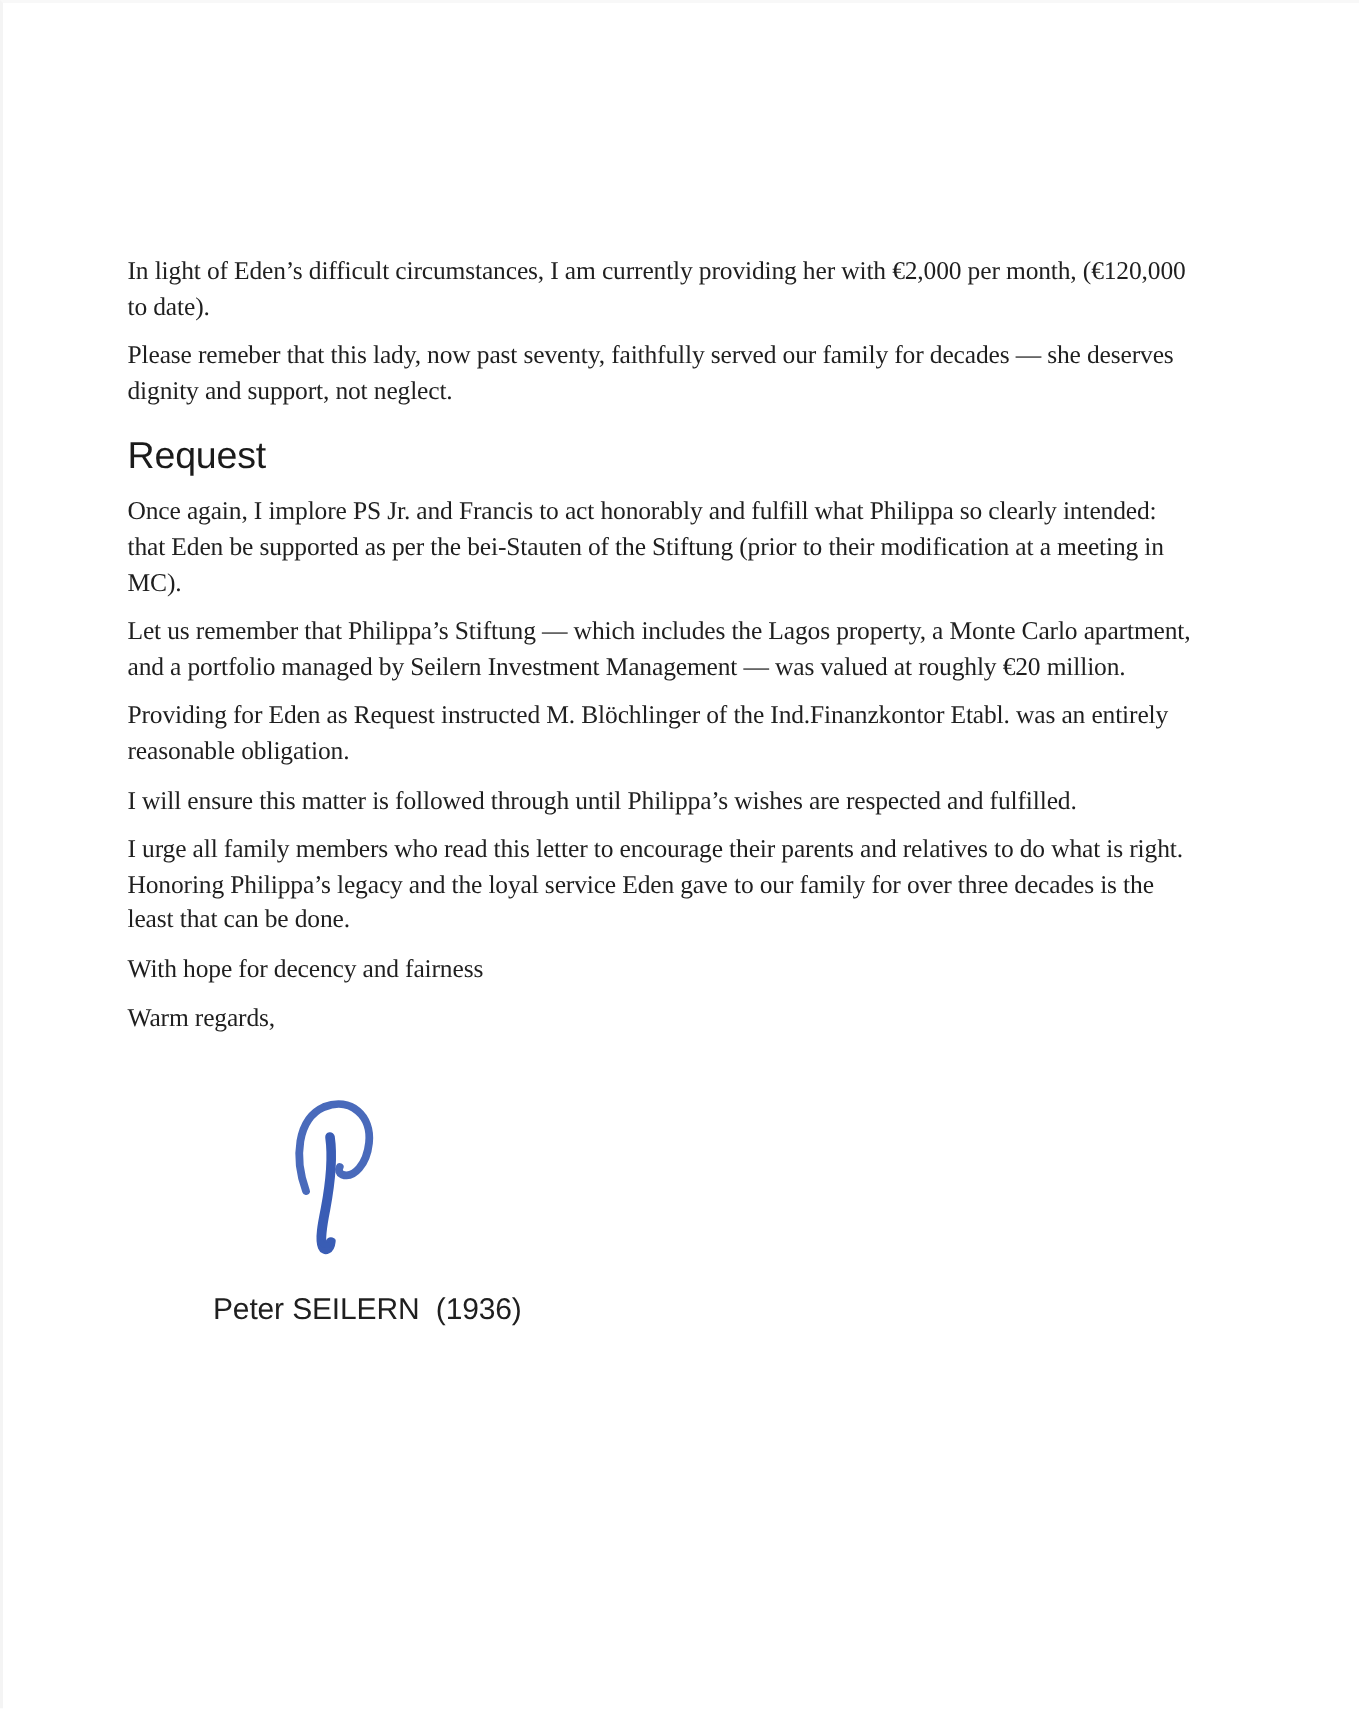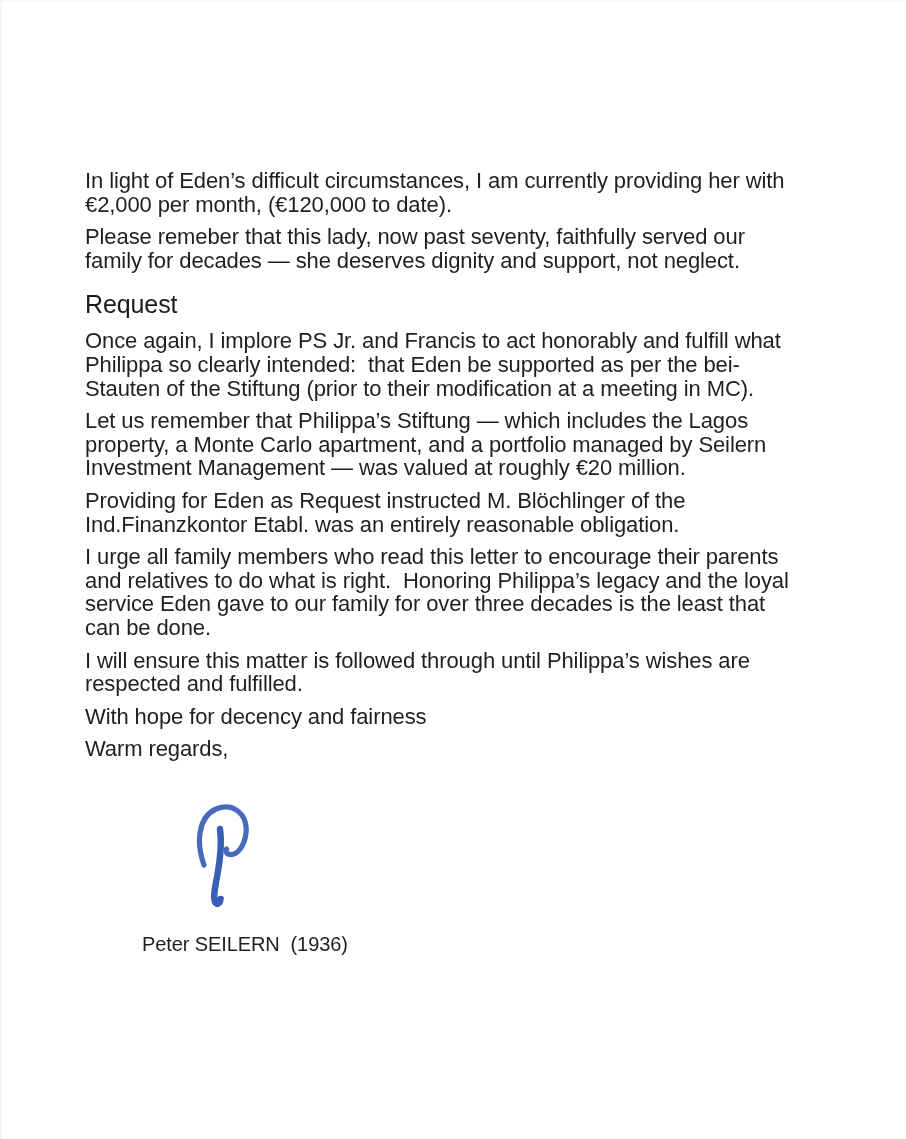--- a/index.html
+++ b/index.html
@@ -20,25 +20,26 @@
     border-top: 2px solid #f8f8f8;
     box-sizing: border-box;
   }
   .content {
     position: absolute;
     left: 83px;
     top: 167px;
     width: 710px;
   }
   .body-text {
-    font-size: 22px;
+    font-size: 17px;
     line-height: 23.6px;
     letter-spacing: -0.1px;
     white-space: pre-wrap;
     margin: 0 0 9px 0;
+    font-family: Liberation Serif, serif;
   }
   .request-heading {
     font-size: 25px;
     font-weight: 500;
     line-height: 26px;
     letter-spacing: -0.1px;
     margin: 19px 0 12px 0;
     color: #1b1b1b;
   }
   .signature-block {
@@ -77,23 +78,23 @@
     <p class="body-text">Please remeber that this lady, now past seventy, faithfully served our family for decades — she deserves dignity and support, not neglect.</p>
 
     <h2 class="request-heading">Request</h2>
 
     <p class="body-text">Once again, I implore PS Jr. and Francis to act honorably and fulfill what Philippa so clearly intended:  that Eden be supported as per the bei-Stauten of the Stiftung (prior to their modification at a meeting in MC).</p>
 
     <p class="body-text">Let us remember that Philippa’s Stiftung — which includes the Lagos property, a Monte Carlo apartment, and a portfolio managed by Seilern Investment Management — was valued at roughly €20 million.</p>
 
     <p class="body-text">Providing for Eden as Request instructed M. Blöchlinger of the Ind.Finanzkontor Etabl. was an entirely reasonable obligation.</p>
 
+    <p class="body-text">I will ensure this matter is followed through until Philippa’s wishes are respected and fulfilled.</p>
+
     <p class="body-text">I urge all family members who read this letter to encourage their parents and relatives to do what is right.  Honoring Philippa’s legacy and the loyal service Eden gave to our family for over three decades is the least that can be done.</p>
-
-    <p class="body-text">I will ensure this matter is followed through until Philippa’s wishes are respected and fulfilled.</p>
 
     <p class="body-text">With hope for decency and fairness</p>
 
     <p class="body-text">Warm regards,</p>
 
     <div class="signature-block">
       <svg width="66" height="108" viewBox="0 0 66 108" fill="none" xmlns="http://www.w3.org/2000/svg">
 
         <path d="M 14 62 C 6 40, 8 14, 26 6 C 44 -1, 58 12, 56 30 C 54.5 44, 46 54, 38 51 C 36 50, 35.5 48, 36.5 46" stroke="#3a5db5" stroke-width="5.2" stroke-linecap="round" fill="none" opacity="0.92"></path>
 

